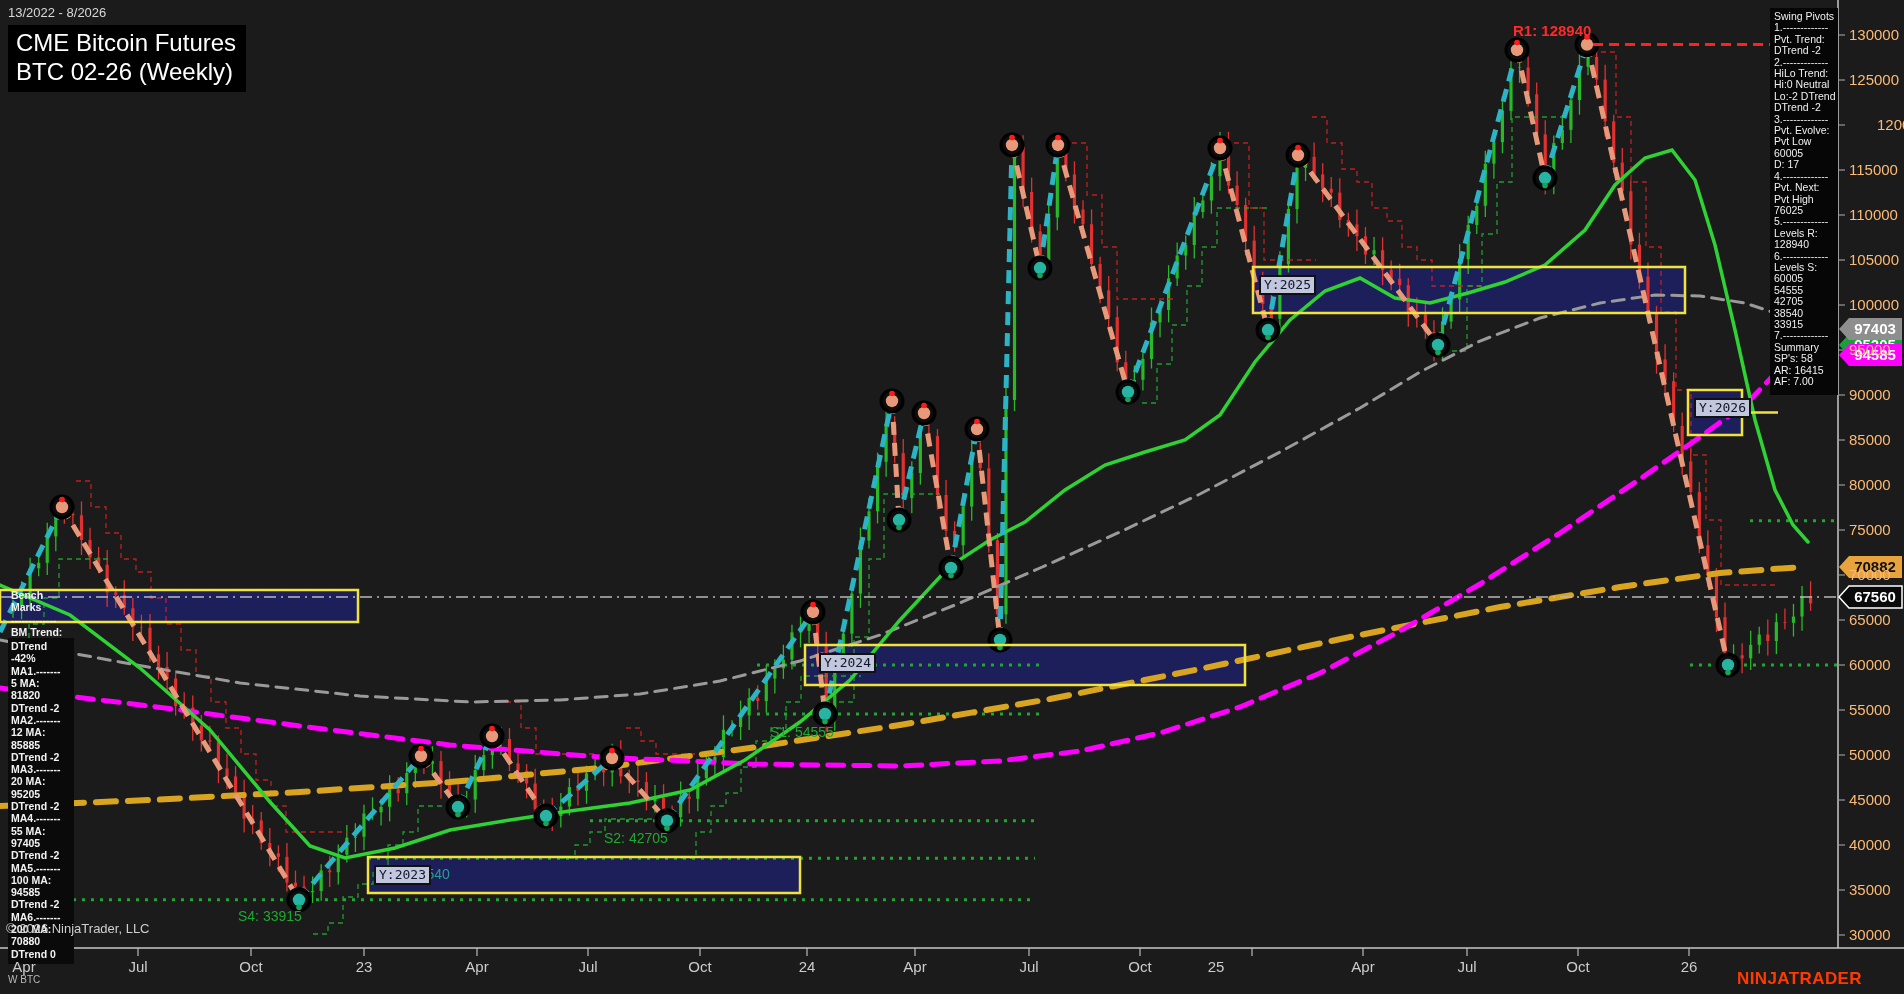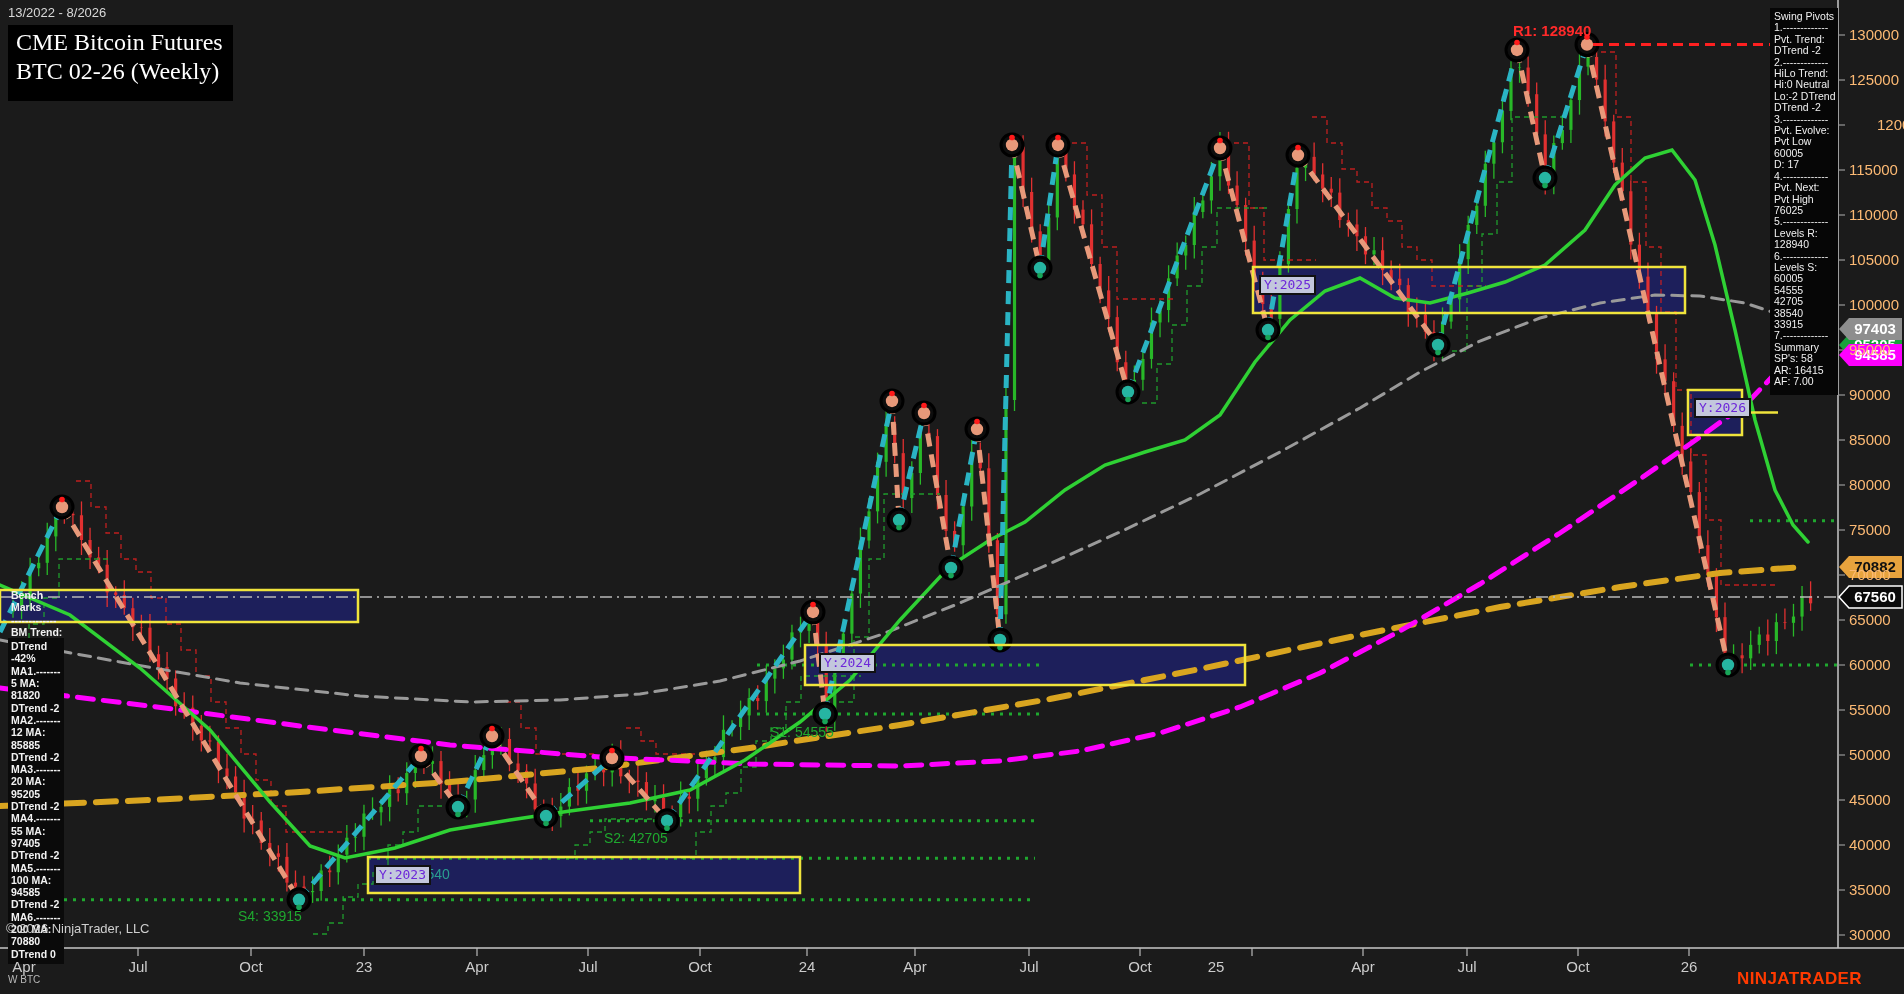--- a/index.html
+++ b/index.html
@@ -2,30 +2,30 @@
 <html><head>
 <meta charset="utf-8">
 <style>
   html,body{margin:0;padding:0;background:#141414;}
   body{width:1904px;height:994px;position:relative;overflow:hidden;
        font-family:"Liberation Sans",sans-serif;}
   #stage{position:absolute;inset:0;background:#1b1b1b;}
   svg#chart{position:absolute;left:0;top:0;}
   .abs{position:absolute;}
   .date-range{left:8px;top:5px;font-size:13px;color:#d8d8d8;}
-  .title-box{left:8px;top:25px;background:#000;color:#fff;padding:3px 10px 15px 8px;
-             font-size:24px;line-height:29px;font-family:Liberation Serif, serif;}
+  .title-box{left:8px;top:25px;background:#000;color:#fff;padding:3px 10px 6px 8px;
+             font-size:24px;line-height:29px;}
   .r1-label{font-size:15px;color:#ff2a2a;font-weight:bold;}
   .lvl-label{font-size:14px;font-weight:normal;}
   .panel{background:#060606;color:#f0f0f0;font-size:10.5px;line-height:11.4px;
          padding:3px 2px 8px 4px;width:62px;}
-  .legend{width:56px;font-size:10.5px;line-height:12.3px;color:#f2f2f2;font-weight:bold;}
+  .legend{width:66px;font-size:10.5px;line-height:12.3px;color:#f2f2f2;font-weight:bold;}
   .legend .blk{background:#0a0a0a;padding:2px 0 4px 3px;}
   .legend .navy div{padding-left:3px;}
-  .chip{background:#c3c7dd;border:2px solid #111;color:#6d28d9;
+  .chip{background:#c3c7dd;border:2px solid #111;color:#0f172a;
         font-family:"DejaVu Sans Mono",monospace;font-size:13px;padding:0 3px;line-height:16px;}
   .copyright{left:6px;top:921px;font-size:13px;color:#cfcfcf;}
   .wbtc{left:8px;top:974px;font-size:10px;color:#b9b9b9;}
   .watermark{left:1737px;top:969px;font-size:17px;font-weight:bold;color:#ff3a00;
              letter-spacing:.4px;}
   .t-label{font-size:15px;color:#cccccc;transform:translateX(-50%);text-align:right;}
   .p-label{font-size:15px;color:#fdba74;}
 </style>
 </head>
 <body>

